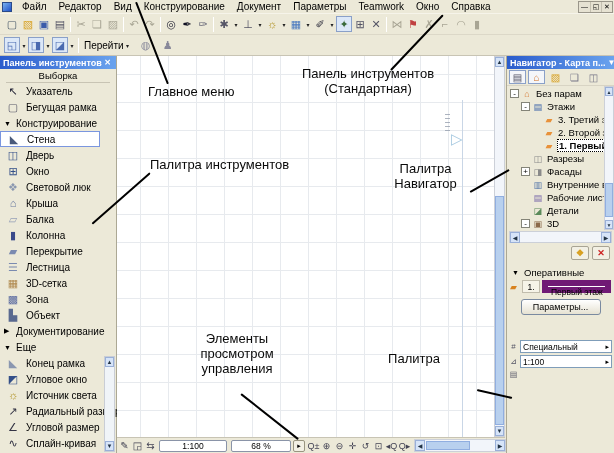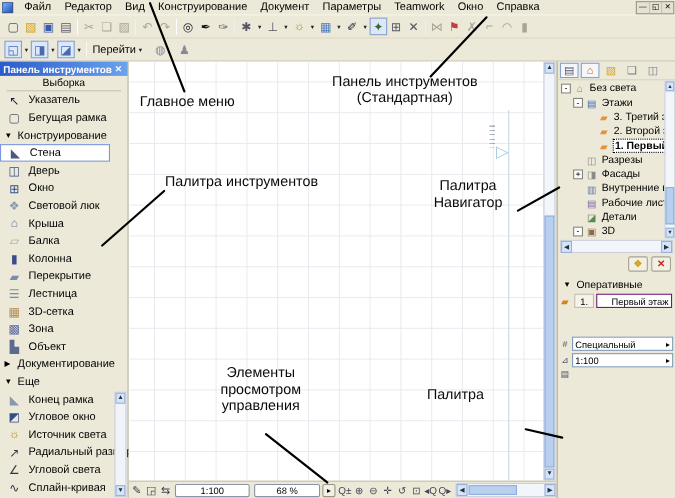--- a/index.html
+++ b/index.html
@@ -77,21 +77,21 @@
   .tree-vscroll{position:absolute;right:0;top:0;width:10px;height:144px;background:#f2f5fa;border:1px solid #ccd0d8;}
   .tree-vthumb{position:absolute;left:0;width:8px;top:96px;height:34px;background:var(--scrollbar-thumb);border:1px solid #90aee0;}
   .tree-varrow{position:absolute;left:0;width:8px;height:9px;background:#d6e4f8;border:1px solid #9ab0d8;font-size:5px;color:#234;text-align:center;line-height:8px;}
   .tree-hscroll{height:12px;margin:1px 2px;display:flex;align-items:center;justify-content:space-between;background:#f2f5fa;border:1px solid #ccd0d8;}
   .nav-footer{height:18px;display:flex;justify-content:flex-end;gap:3px;padding:2px 4px;}
   .nf-btn{width:18px;height:14px;border:1px solid #a8a494;border-radius:2px;background:#f2f0e4;font-size:9px;display:flex;align-items:center;justify-content:center;font-weight:bold;}
   .specs-header{height:13px;display:flex;align-items:center;padding-left:5px;font-size:9.5px;margin-top:4px;}
   .story-row{display:flex;align-items:center;gap:2px;padding:1px 3px;}
   .story-icon{font-size:9px;color:#d8821e;width:10px;}
   .story-num{width:18px;height:13px;border:1px solid #c0bcac;background:#f6f4e8;font-size:8.5px;text-align:center;line-height:12px;}
-  .story-field{flex:1;height:13px;border:1px solid #701a75;background:#fff;font-size:8.5px;padding-left:13px;line-height:12px;}
+  .story-field{flex:1;height:13px;border:6px solid #701a75;background:#fff;font-size:8.5px;padding-left:3px;line-height:12px;}
   .params-btn{display:block;margin:5px auto 0;width:80px;height:16px;border:1px solid #7a8aa0;border-radius:3px;background:linear-gradient(#ffffff,#e6e2d2);font-size:9px;}
   .qo-title{margin-top:20px;}
   .qo-rows{margin-top:24px;}
   .qo-row{display:flex;align-items:center;gap:2px;padding:1px 2px;}
   .qo-icon{width:9px;font-size:8px;color:#556;text-align:center;flex:none;}
   .qo-box{flex:1;height:13px;border:1px solid #7f9db9;background:#fff;display:flex;align-items:center;font-size:8.5px;padding:0 2px;white-space:nowrap;overflow:hidden;}
   .qo-arrow{margin-left:auto;font-size:7px;flex:none;}
   .disabled{color:#a8a594 !important;}
 </style>
 </head>
@@ -265,21 +265,21 @@
         <div class="tool-row">
           <span class="ticon" style="color: rgb(176, 144, 32);">☼</span>
           <span>Источник света</span>
         </div>
         <div class="tool-row">
           <span class="ticon" style="color: rgb(51, 51, 68);">↗</span>
           <span>Радиальный размер</span>
         </div>
         <div class="tool-row">
           <span class="ticon" style="color: rgb(51, 51, 68);">∠</span>
-          <span>Угловой света</span>
+          <span>Угловой размер</span>
         </div>
         <div class="tool-row">
           <span class="ticon" style="color: rgb(51, 51, 68);">∿</span>
           <span>Сплайн-кривая</span>
         </div>
       </div>
     <div class="more-scroll">
       <div class="ms-btn">▲</div>
       <div class="ms-btn">▼</div>
     </div>
@@ -317,33 +317,39 @@
         <span class="bb-icon" style="font-size: 9px;">Q▸</span>
       </span>
     <span class="hscroll">
       <span class="hs-btn">◀</span>
       <span class="hs-thumb"></span>
       <span class="hs-btn">▶</span>
     </span>
   </div>
 
   <div class="rightpanel">
+    <div class="pal-title">
+      <span>Навигатор - Карта п...</span>
+      <span class="spacer"></span>
+      <span class="pal-glyph">▼</span>
+
+    </div>
     <div class="nav-toolbar" id="navtb-host">
         <span class="nav-tb-btn boxed" style="color: rgb(85, 85, 102);">▤</span>
         <span class="nav-tb-btn boxed" style="color: rgb(208, 106, 26);">⌂</span>
         <span class="nav-tb-btn" style="color: rgb(216, 160, 32);">▧</span>
         <span class="nav-tb-btn" style="color: rgb(119, 119, 136);">❏</span>
         <span class="nav-tb-btn" style="color: rgb(119, 119, 136);">◫</span>
       </div>
     <div class="tree">
       <div id="tree-host">
           <div class="tree-row" style="padding-left: 3px;">
             <span class="exp">-</span>
             <span class="tree-icon" style="color: rgb(210, 105, 30);">⌂</span>
-            <span class="tree-label">Без света</span>
+            <span class="tree-label">Без парам</span>
           </div>
           <div class="tree-row" style="padding-left: 14px;">
             <span class="exp">-</span>
             <span class="tree-icon" style="color: rgb(65, 105, 170);">▤</span>
             <span class="tree-label">Этажи</span>
           </div>
           <div class="tree-row" style="padding-left: 25px;">
             <span class="exp none"></span>
             <span class="tree-icon" style="color: rgb(232, 145, 58);">▰</span>
             <span class="tree-label">3. Третий э</span>
@@ -405,20 +411,21 @@
       </div>
     <div class="specs-header">
       <span class="sec-arrow" style="font-size:7px;">▼</span>
       <span>Оперативные</span>
     </div>
     <div class="story-row">
       <span class="story-icon">▰</span>
       <span class="story-num">1.</span>
       <span class="story-field">Первый этаж</span>
     </div>
+    <button class="params-btn">Параметры...</button>
 
     <div class="qo-rows" id="qo-host">
         <div class="qo-row">
           <span class="qo-icon">#</span>
           <span class="qo-box">
             <span>Специальный</span>
             <span class="qo-arrow">▸</span>
           </span>
         </div>
         <div class="qo-row">
@@ -427,21 +434,21 @@
             <span>1:100</span>
             <span class="qo-arrow">▸</span>
           </span>
         </div>
         <div class="qo-row">
           <span class="qo-icon">▤</span>
         </div>
       </div>
   </div>
 
-<div class="anno" style="left: 127px; top: 84px; width: 100px; text-align: left;">
+<div class="anno" style="left: 148px; top: 84px; width: 100px; text-align: left;">
       <div>Главное меню</div>
     </div>
     <div class="anno" style="left: 288px; top: 66px; width: 160px; text-align: center;">
       <div>Панель инструментов</div>
       <div>(Стандартная)</div>
     </div>
     <div class="anno" style="left: 150px; top: 157px; width: 160px; text-align: left;">
       <div>Палитра инструментов</div>
     </div>
     <div class="anno" style="left: 383px; top: 161px; width: 85px; text-align: center;">

